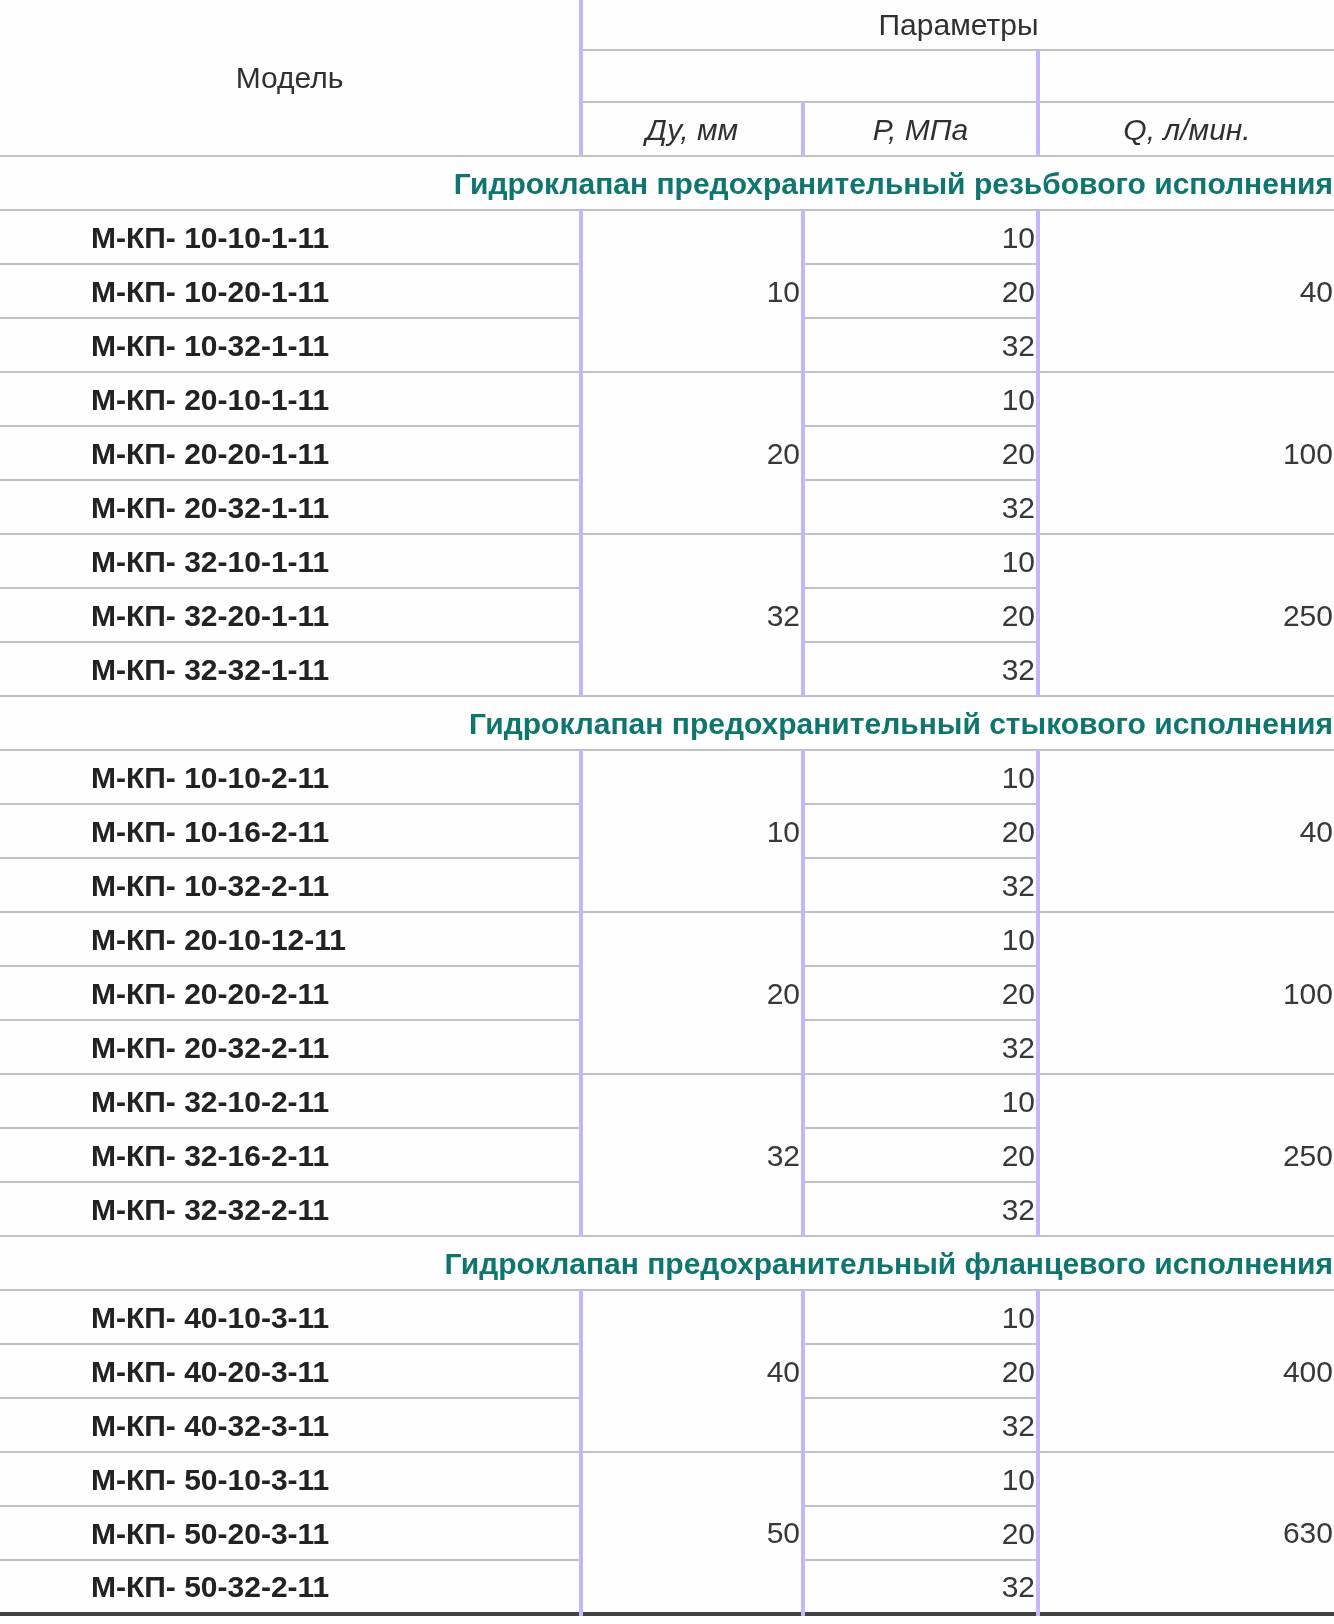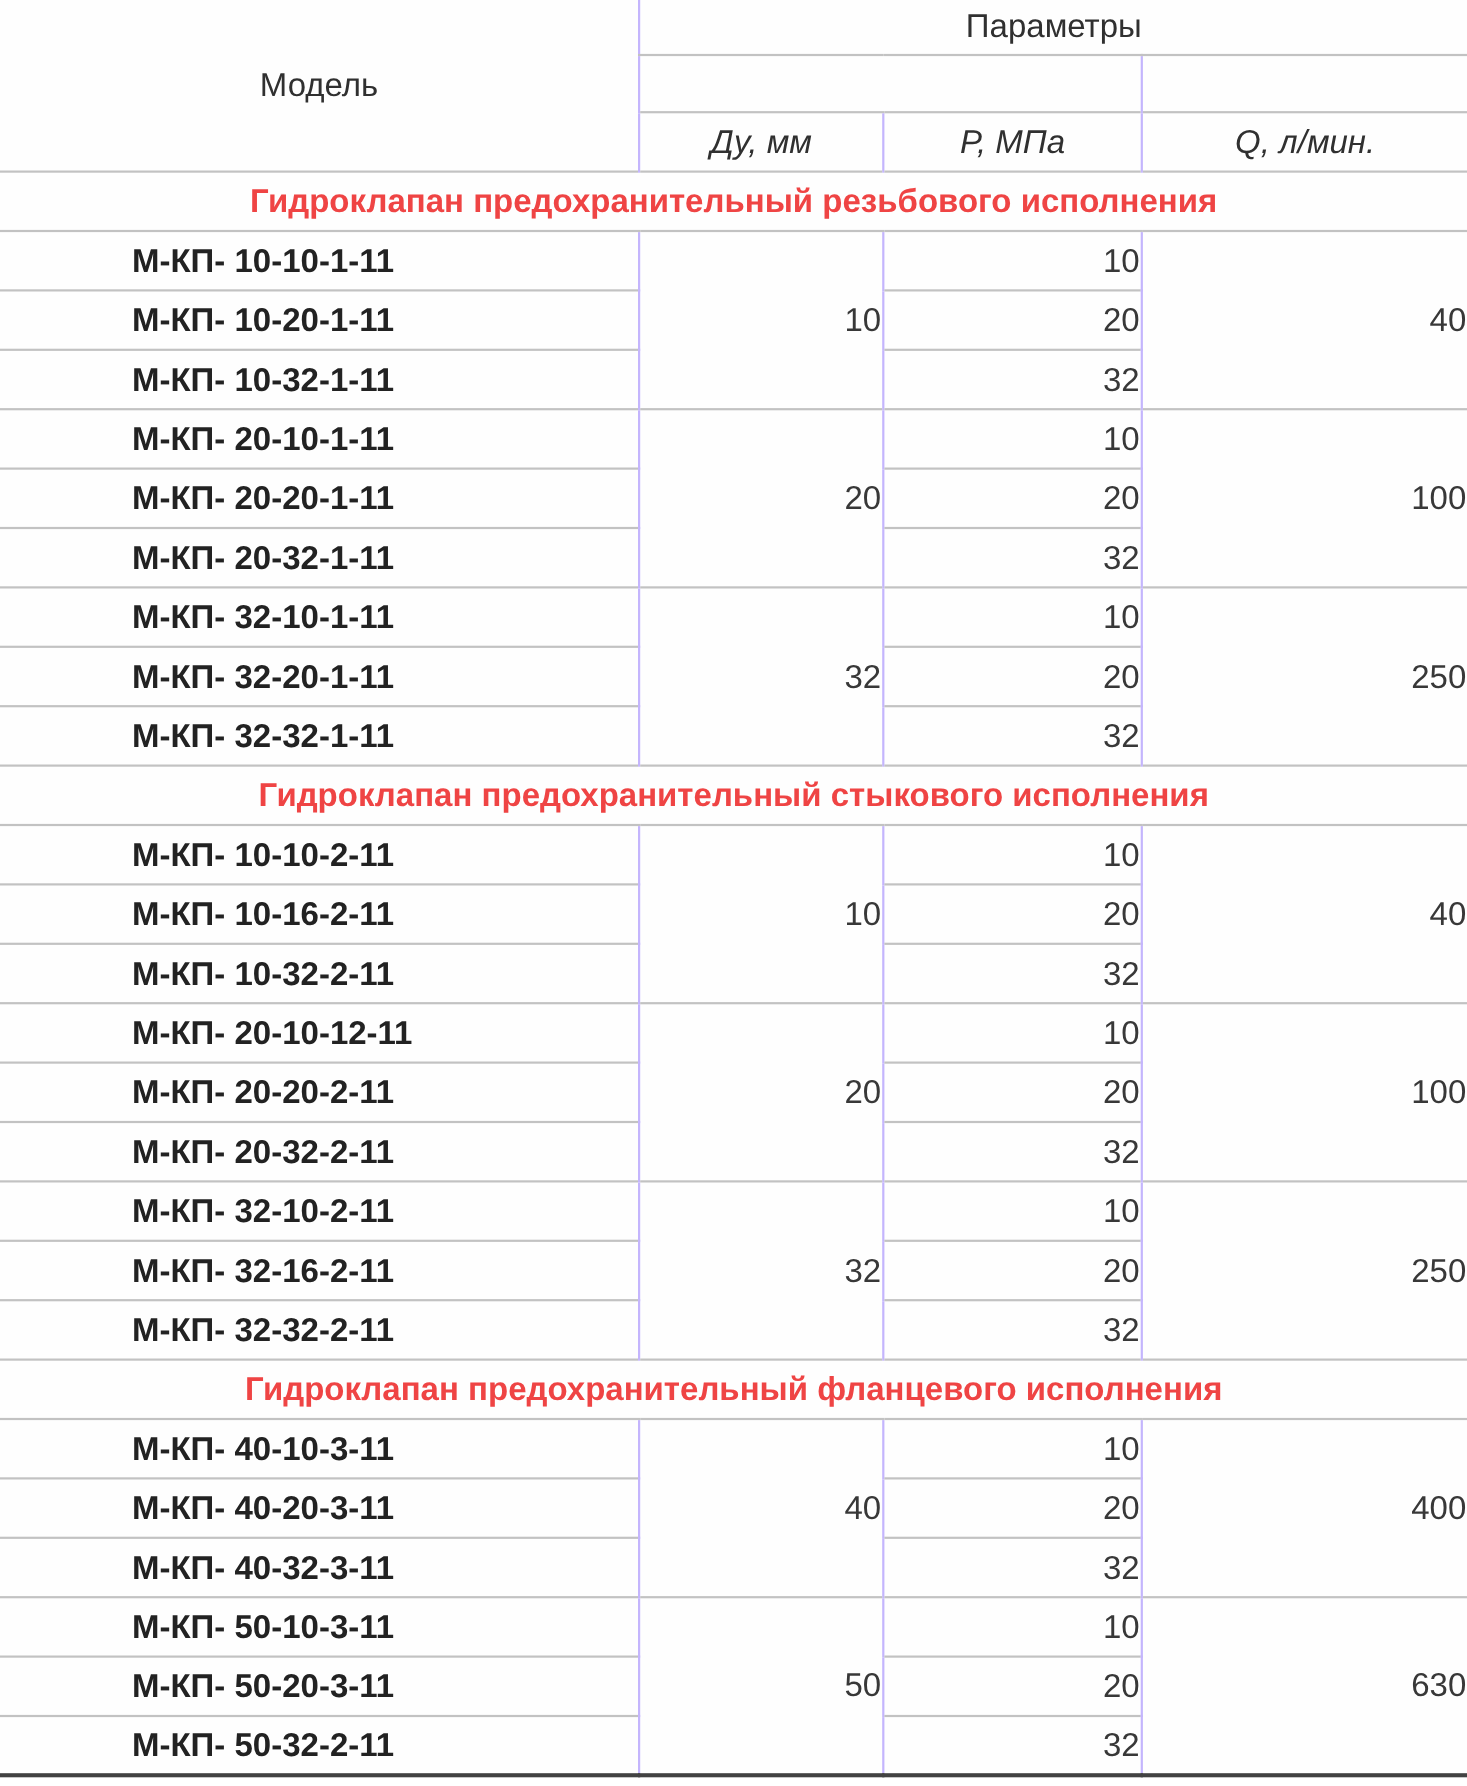--- a/index.html
+++ b/index.html
@@ -27,39 +27,39 @@
     overflow: hidden;
     white-space: nowrap;
   }
   
   thead tr.hrow-top    { height: 50px; }
   thead tr.hrow-spacer { height: 52px; }
   thead tr.hrow-cols   { height: 54px; font-style: italic; }
   tbody tr { height: 54px; }
 
   
-  .vl { border-left: 2px solid #c4b5fd; }   
+  .vl { border-left: 4px solid #c4b5fd; }   
   .bt { border-top: 2px solid #c2c2c2; }    
   .bb { border-bottom: 2px solid #c2c2c2; }
 
   
   .model-head, .params-head, .col-head {
     text-align: center;
     color: #303030;
     font-weight: 400;
   }
   .section-title {
-    text-align: center;
+    text-align: right;
     font-weight: 700;
-    color: #ef4444;
+    color: #0f766e;
     border-radius: 27px;
   }
   .model {
     text-align: left;
-    padding-left: 120px;
+    padding-left: 91px;
     font-weight: 700;
     color: #222222;
   }
   .num {
     text-align: right;
     color: #383838;
   }
 </style>
 </head>
 <body>

